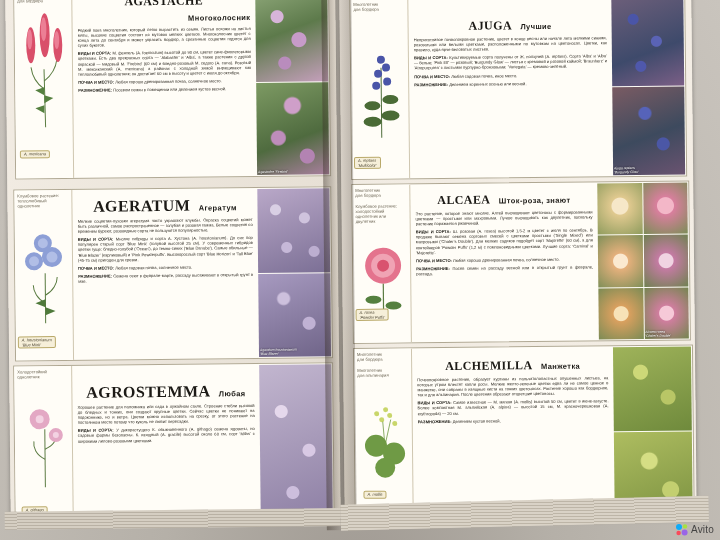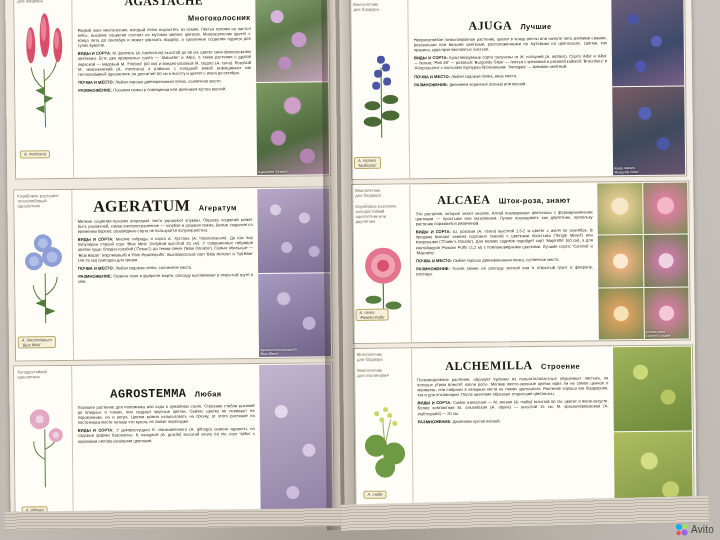--- a/index.html
+++ b/index.html
@@ -316,21 +316,21 @@
                 <circle cx="22" cy="30" r="4"></circle>
                   <circle cx="38" cy="46" r="3"></circle>
               </g>
             </svg>
           </div>
           <div class="lbl" style="left:6px;top:140px;">A. githago</div>
         </div>
 
         <div class="col-mid">
           <div style="text-align:center;margin-top:16px;">
-            <span class="ttl latin" style="font-size:12px;font-family:Liberation Mono, monospace;">AGROSTEMMA</span>
+            <span class="ttl latin" style="font-size:16px;">AGROSTEMMA</span>
             <span class="ttl rus" style="font-size:7.5px;margin-left:4px;">Любая</span>
           </div>
           <div class="body" style="margin-top:3px;">Хорошее растение для паломника или сада в лужайном стиле. Строение стебли высокой до бледных и тонких, они создают крупные цветки. Сейчас цветки не поникают на подоконнике, но и ветра. Цветки можно использовать на срезку, от этого растение на постоянном месте потому что куколь не любит пересадки.</div>
           <div class="body" style="margin-top:3px;">
             <b>ВИДЫ И СОРТА:</b>
             <span>У дикорастущего К. обыкновенного (A. githago) семена ядовиты, но садовые формы безопасны. К. изящный (A. gracile) высотой около 60 см, сорт 'Milas' с широкими лилово-розовыми цветками.</span>
           </div>
         </div>
 
         <div class="col-photos">
@@ -512,21 +512,21 @@
                   <path d="M27 56 L33 30"></path>
               </g>
             </svg>
           </div>
           <div class="lbl" style="left:8px;top:142px;">A. mollis</div>
         </div>
 
         <div class="col-mid">
           <div style="text-align:center;margin-top:6px;">
             <span class="ttl latin" style="font-size:12px;">ALCHEMILLA</span>
-            <span class="ttl rus" style="font-size:7.5px;margin-left:4px;">Строение</span>
+            <span class="ttl rus" style="font-size:7.5px;margin-left:4px;">Манжетка</span>
           </div>
           <div class="body" style="margin-top:3px;">Почвопокровное растение, образует куртины из пальчатолопастных опушенных листьев, на которых утром блестят капли росы. Мелкие желто-зеленые цветки едва ли не самое ценное в манжетке, они собраны в изящные кисти на тонких цветоносах. Растение хорошо как бордюрное, так и для альпинария. После цветения обрезают отцветшие цветоносы.</div>
           <div class="body" style="margin-top:3px;">
             <b>ВИДЫ И СОРТА:</b>
             <span>Самое известное — М. мягкая (A. mollis) высотой 50 см, цветет в июне-августе. Более компактная М. альпийская (A. alpina) — высотой 15 см, М. красночерешковая (A. erythropoda) — 20 см.</span>
           </div>
           <div class="body" style="margin-top:3px;">
             <b>РАЗМНОЖЕНИЕ:</b>
             <span>Делением кустов весной.</span>
           </div>

